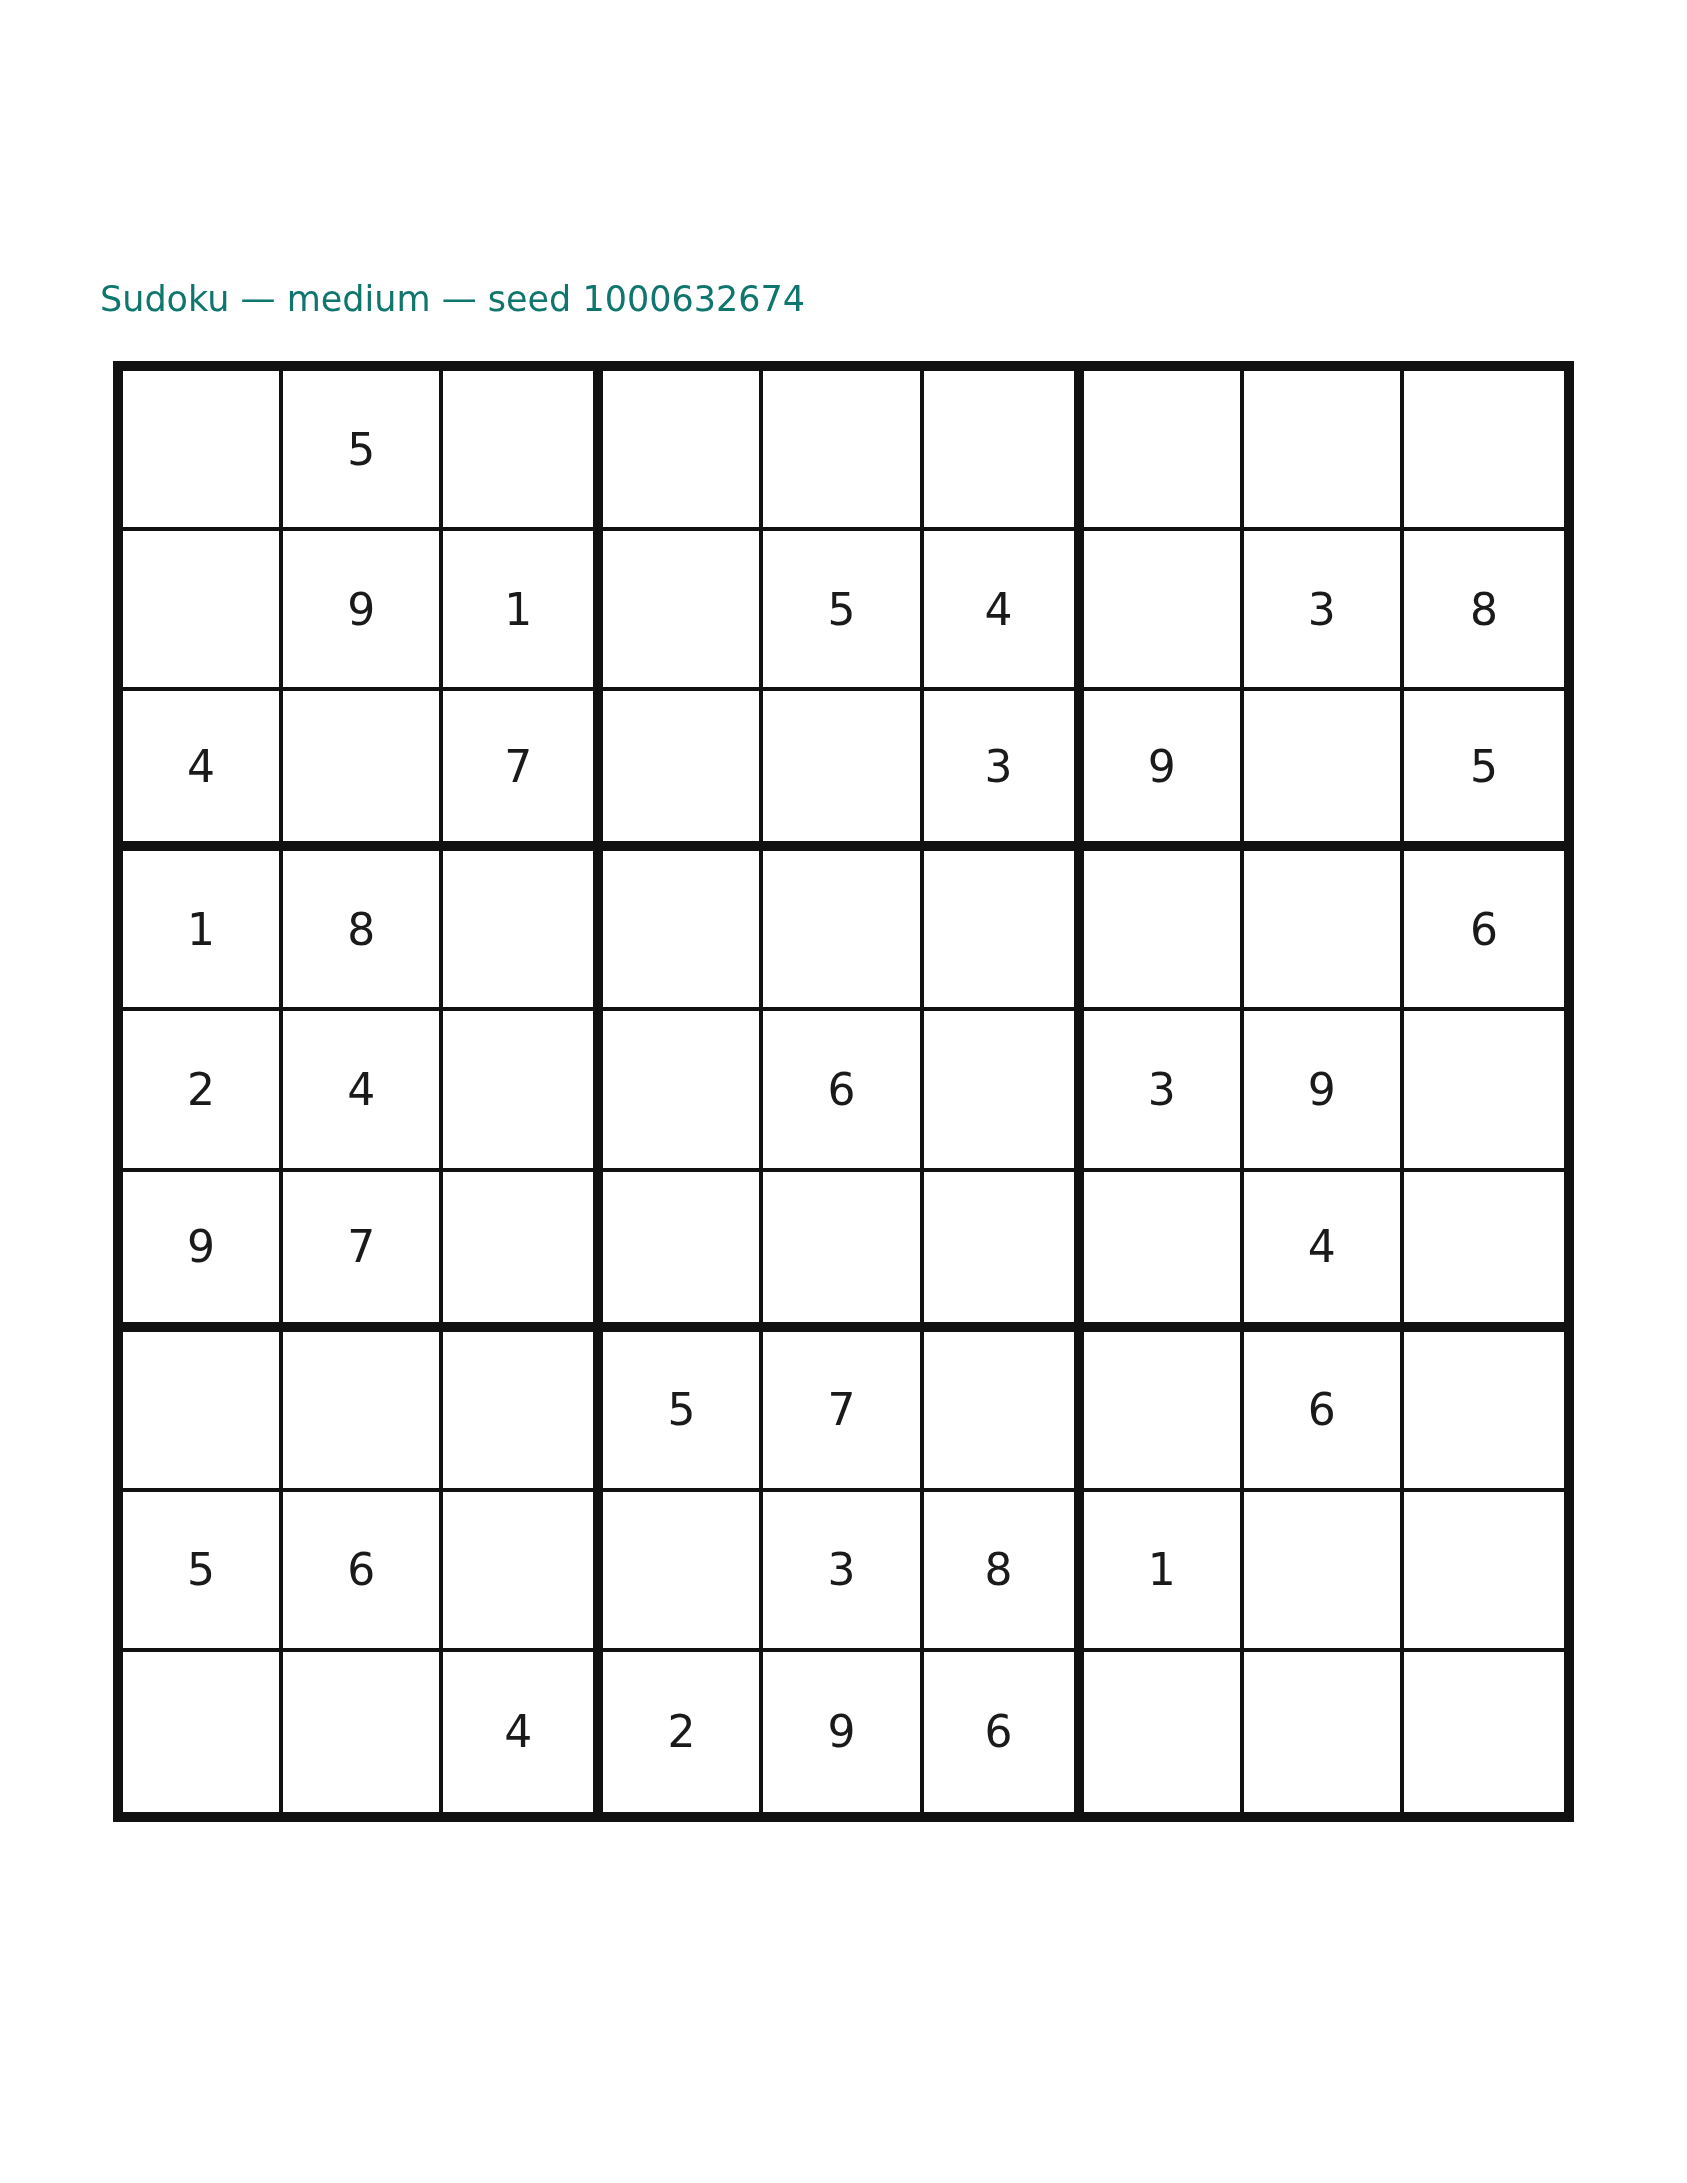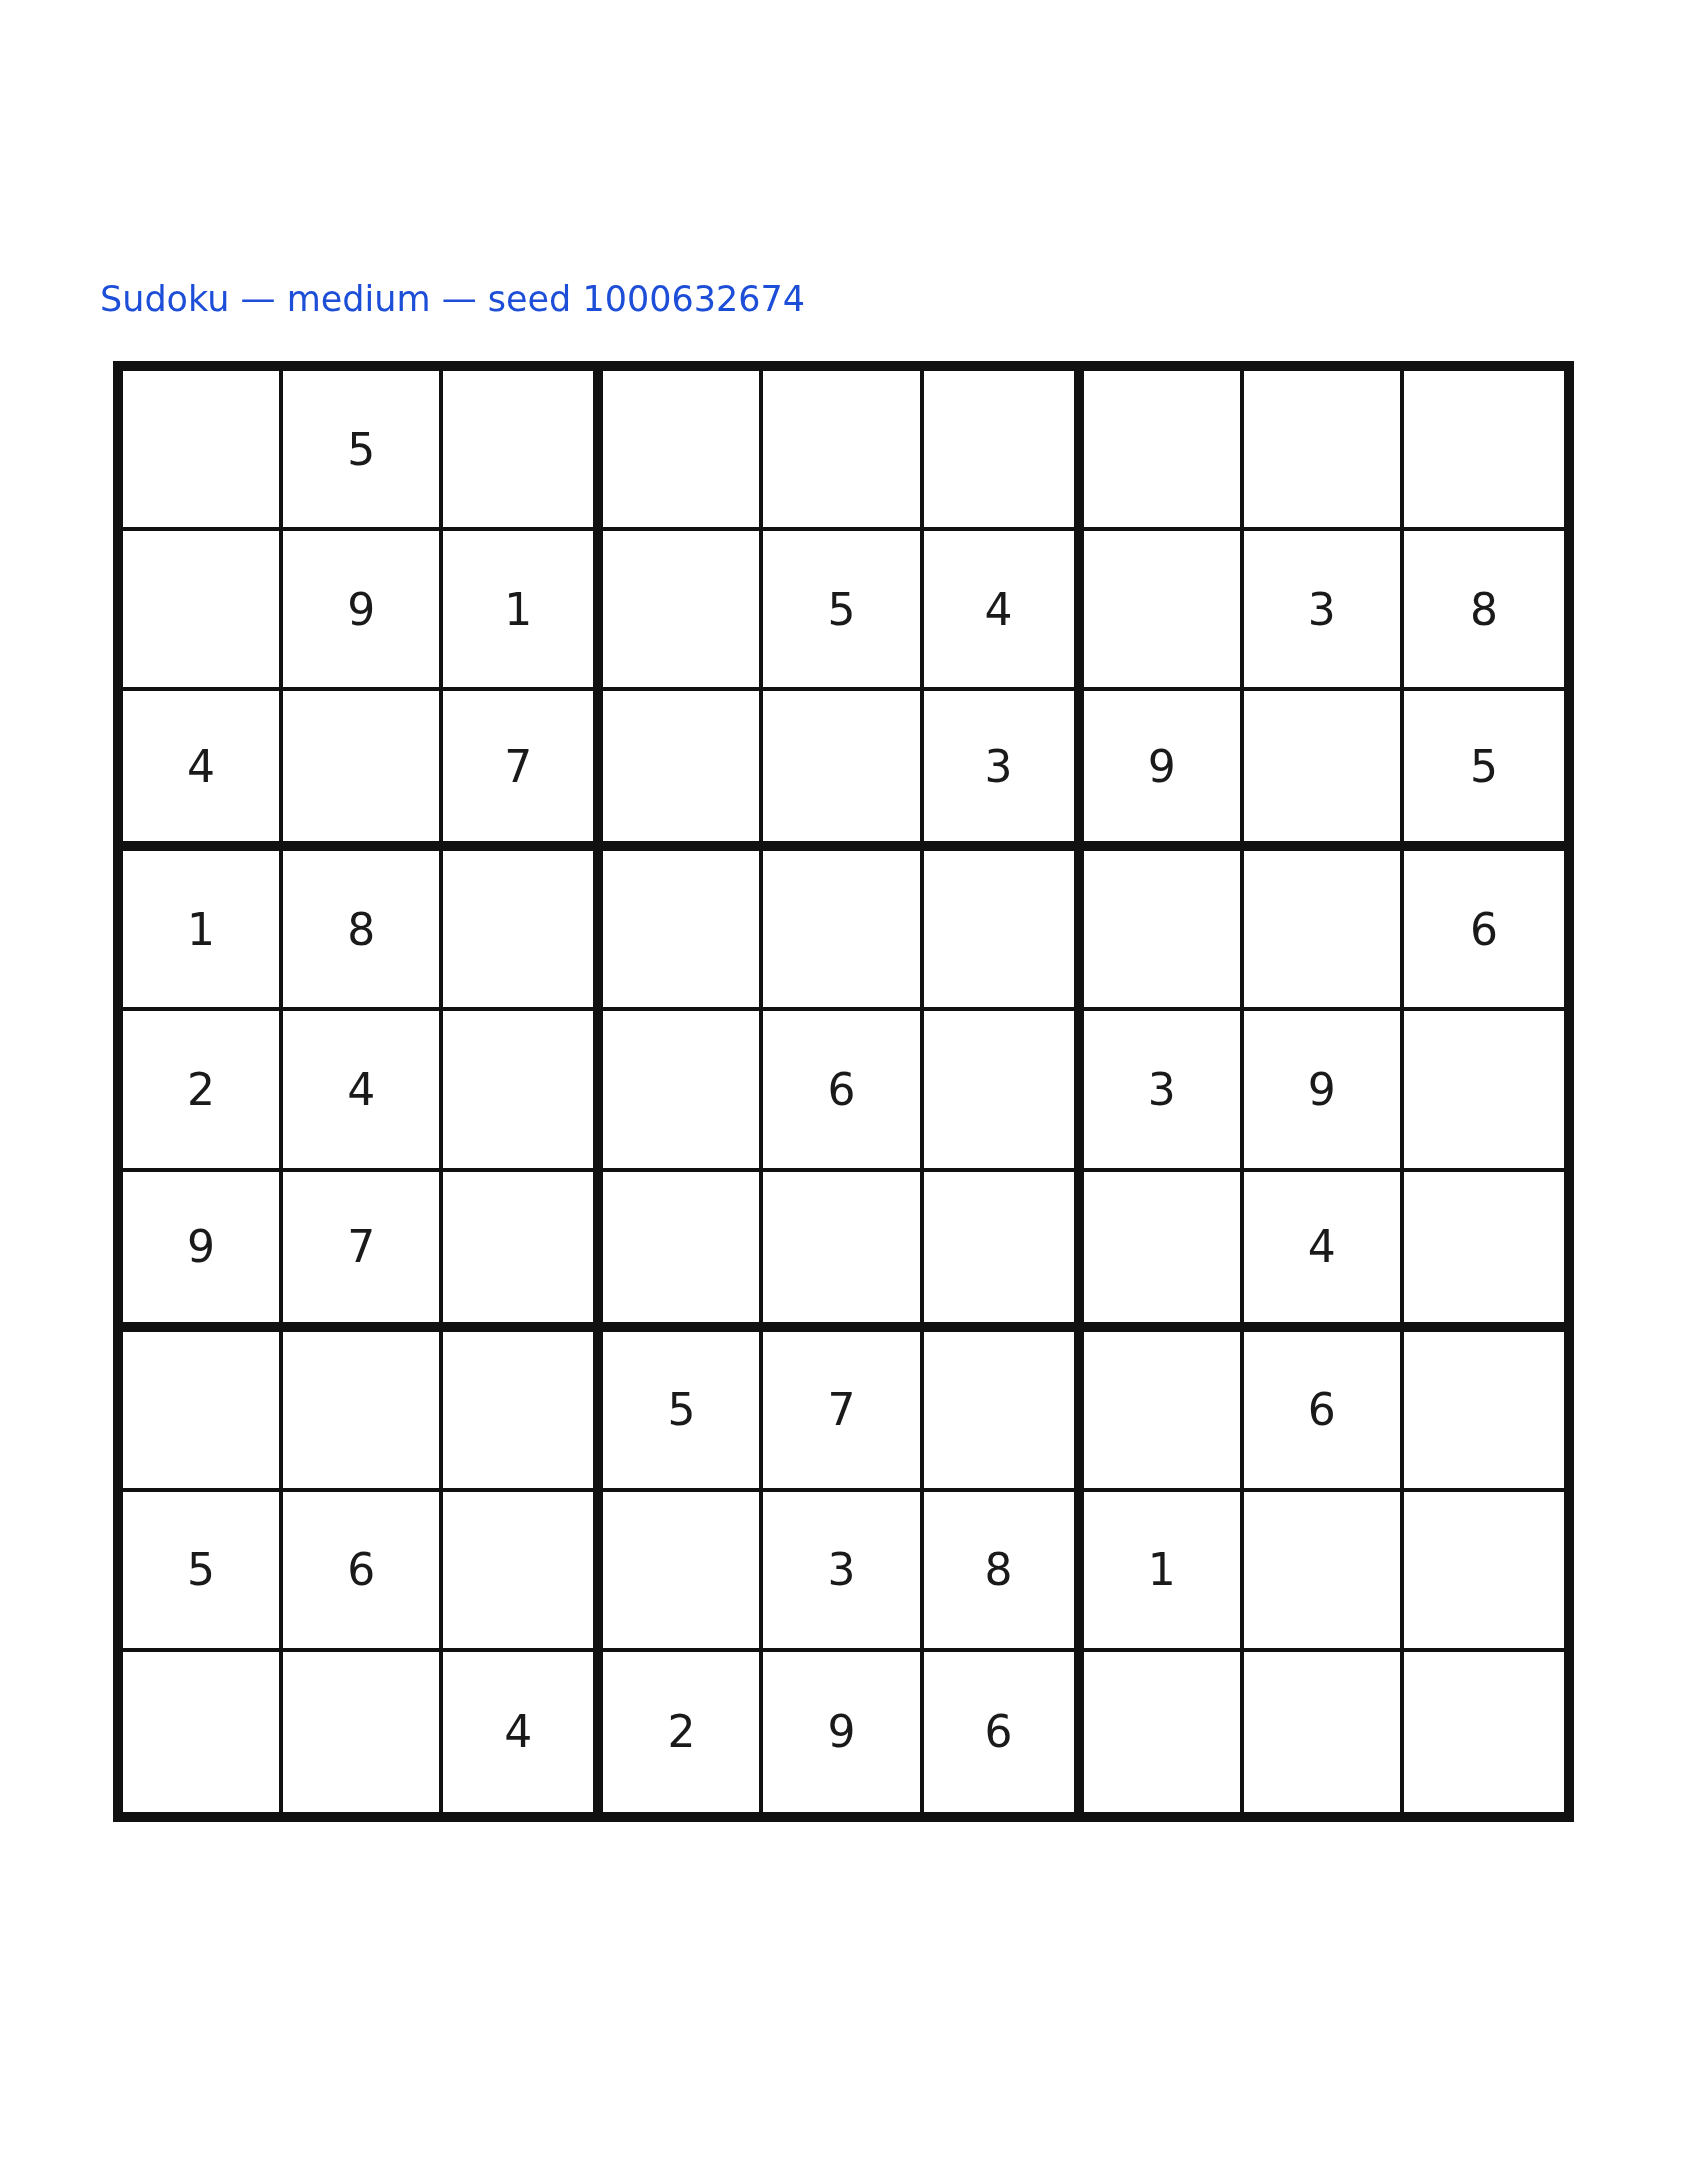--- a/index.html
+++ b/index.html
@@ -7,21 +7,21 @@
     width: 1687px; height: 2183px;
     background: #ffffff;
     position: relative;
     font-family: "DejaVu Sans", sans-serif;
   }
   .title {
     position: absolute;
     left: 100px; top: 278px;
     font-size: 35px;
     line-height: 1.2;
-    color: #1d4ed8;
+    color: #0f766e;
     white-space: nowrap;
   }
   .board {
     position: absolute;
     left: 113px; top: 361px;
     width: 1461px; height: 1461px;
     box-sizing: border-box;
     border: 10px solid #111111;
     background: #ffffff;
     display: grid;

